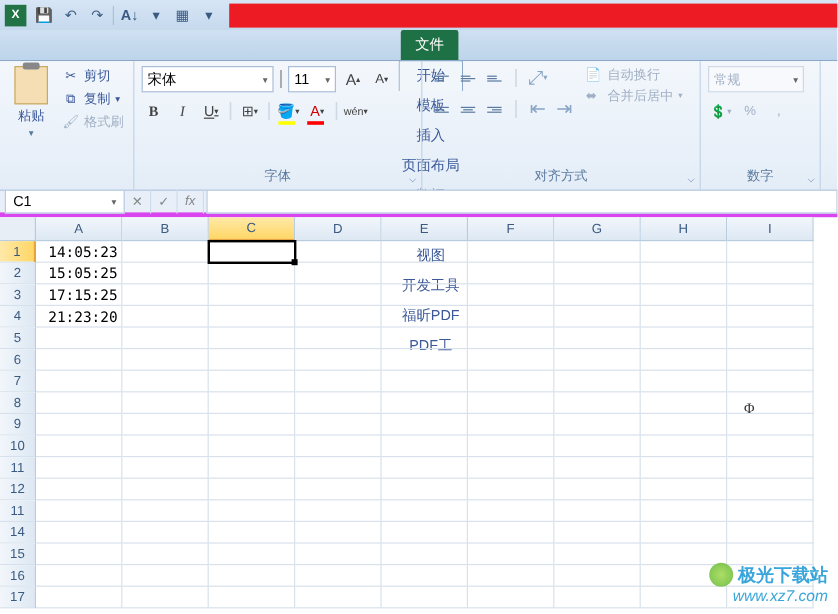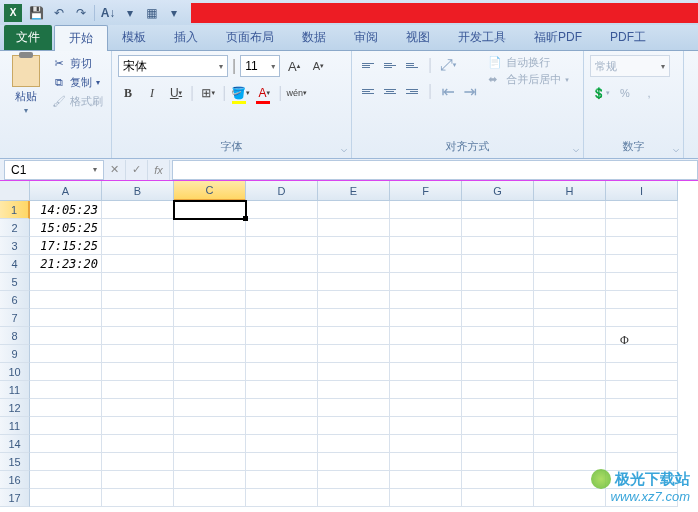--- a/index.html
+++ b/index.html
@@ -6,21 +6,21 @@
 body { width: 698px; height: 512px; overflow: hidden; background: #fff; position: relative; }
 
 
 .titlebar { height: 25px; background: linear-gradient(#d7e5f5, #c5d9ed); display: flex; align-items: center; }
 .titlebar .excel-icon { width: 18px; height: 18px; margin: 0 4px; background: #217346; color: #fff; font-size: 10px; display: flex; align-items: center; justify-content: center; font-weight: bold; }
 .titlebar .qat-btn { width: 22px; height: 22px; display: flex; align-items: center; justify-content: center; font-size: 12px; color: #3b5a82; cursor: pointer; }
 .titlebar .qat-sep { width: 1px; height: 16px; background: #a8c0dc; margin: 0 2px; }
 .titlebar .red-bar { flex: 1; height: 20px; background: #ed1c24; margin-left: 6px; }
 
 
-.tabrow { height: 26px; background: linear-gradient(#cfe0f1, #bdd4ea); display: flex; align-items: center; padding-left: 4px; border-bottom: 1px solid #8ba8c9; }
+.tabrow { height: 26px; background: linear-gradient(#cfe0f1, #bdd4ea); display: flex; align-items: center; padding-left: 20px; border-bottom: 1px solid #8ba8c9; flex-direction: column; }
 .tab { padding: 4px 14px; font-size: 12px; color: #3b5998; cursor: pointer; }
 .tab.file { background: #1e7145; color: #fff; border-radius: 2px 2px 0 0; margin-right: 2px; padding: 4px 12px; }
 .tab.active { background: #f1f6fb; border: 1px solid #8ba8c9; border-bottom: none; border-radius: 2px 2px 0 0; color: #3b5998; }
 
 
 .ribbon { height: 108px; background: linear-gradient(#f3f7fc, #e4edf7); border-bottom: 1px solid #9db8d8; display: flex; }
 .group { border-right: 1px solid #c1d4e8; padding: 4px 6px 2px; display: flex; flex-direction: column; justify-content: space-between; position: relative; }
 .group-label { font-size: 11px; color: #5a7aa0; text-align: center; padding: 2px 0; }
 .group-label::after { content: "⌵"; font-size: 8px; position: absolute; right: 4px; bottom: 3px; color: #7a95b5; }
 
@@ -62,36 +62,36 @@
 .align-item { display: flex; align-items: center; gap: 4px; font-size: 11px; color: #a0b0c4; cursor: pointer; }
 .align-item .ai-icon { width: 14px; height: 14px; }
 
 
 .num-controls { display: flex; flex-direction: column; gap: 6px; }
 .num-dd { width: 80px; height: 22px; border: 1px solid #cfd9e6; background: #f7f9fc; font-size: 11px; color: #a0b0c4; padding: 0 4px; display: flex; align-items: center; justify-content: space-between; }
 .num-row { display: flex; gap: 2px; }
 .num-btn { width: 22px; height: 20px; display: flex; align-items: center; justify-content: center; font-size: 11px; color: #a0b0c4; cursor: pointer; }
 
 
-.formula-bar { height: 22px; background: #e8eff8; border-bottom: 1px solid #d946ef; display: flex; align-items: center; }
+.formula-bar { height: 22px; background: #e8eff8; border-bottom: 4px solid #d946ef; display: flex; align-items: center; }
 .name-box { width: 100px; height: 20px; background: #fff; border: 1px solid #b5c9e0; margin-left: 4px; font-size: 12px; padding: 0 6px; display: flex; align-items: center; justify-content: space-between; }
 .fb-btn { width: 22px; height: 20px; display: flex; align-items: center; justify-content: center; font-size: 11px; color: #888; border-right: 1px solid #d0dce9; cursor: pointer; }
 .fb-input { flex: 1; height: 20px; background: #fff; border: 1px solid #b5c9e0; margin-left: 2px; }
 
 
 .grid-area { position: relative; height: 332px; overflow: hidden; }
 .corner { position: absolute; top: 0; left: 0; width: 30px; height: 20px; background: #e8eef6; border-right: 1px solid #b8cce0; border-bottom: 1px solid #b8cce0; }
 .col-headers { position: absolute; top: 0; left: 30px; height: 20px; display: flex; }
 .ch { width: 72px; height: 20px; background: linear-gradient(#f2f6fb, #dde8f3); border-right: 1px solid #b8cce0; border-bottom: 1px solid #b8cce0; font-size: 11px; color: #3b5a82; display: flex; align-items: center; justify-content: center; font-family: Arial; }
 .ch.active { background: linear-gradient(#ffe9a8, #ffd766); border-bottom: 2px solid #e8a33d; }
 .row-headers { position: absolute; top: 20px; left: 0; width: 30px; }
 .rh { width: 30px; height: 18px; background: linear-gradient(90deg, #f2f6fb, #dde8f3); border-right: 1px solid #b8cce0; border-bottom: 1px solid #d5e0ec; font-size: 11px; color: #3b5a82; display: flex; align-items: center; justify-content: center; font-family: Arial; }
 .rh.active { background: linear-gradient(90deg, #ffe9a8, #ffd766); border-right: 2px solid #e8a33d; }
 .cells { position: absolute; top: 20px; left: 30px; }
-.row { display: flex; font-style: italic; }
+.row { display: flex; }
 .cell { width: 72px; height: 18px; border-right: 1px solid #d8e1ec; border-bottom: 1px solid #d8e1ec; font-size: 12px; font-family: SimSun, monospace; padding: 0 3px; display: flex; align-items: center; justify-content: flex-end; color: #000; }
 .cell.selected { outline: 2px solid #000; outline-offset: -1px; background: #fff; z-index: 2; position: relative; }
 .cell.selected::after { content: ""; position: absolute; right: -3px; bottom: -3px; width: 5px; height: 5px; background: #000; }
 
 
 .watermark { position: absolute; right: 8px; bottom: 8px; font-size: 12px; text-align: right; opacity: 0.85; }
 .wm-logo { display: flex; align-items: center; gap: 4px; justify-content: flex-end; }
 .wm-swirl { width: 20px; height: 20px; border-radius: 50%; background: radial-gradient(#9fd84a, #5cb531); position: relative; }
 .wm-title { font-size: 15px; font-weight: bold; color: #1896d4; }
 .wm-url { font-size: 13px; color: #1896d4; font-style: italic; }

